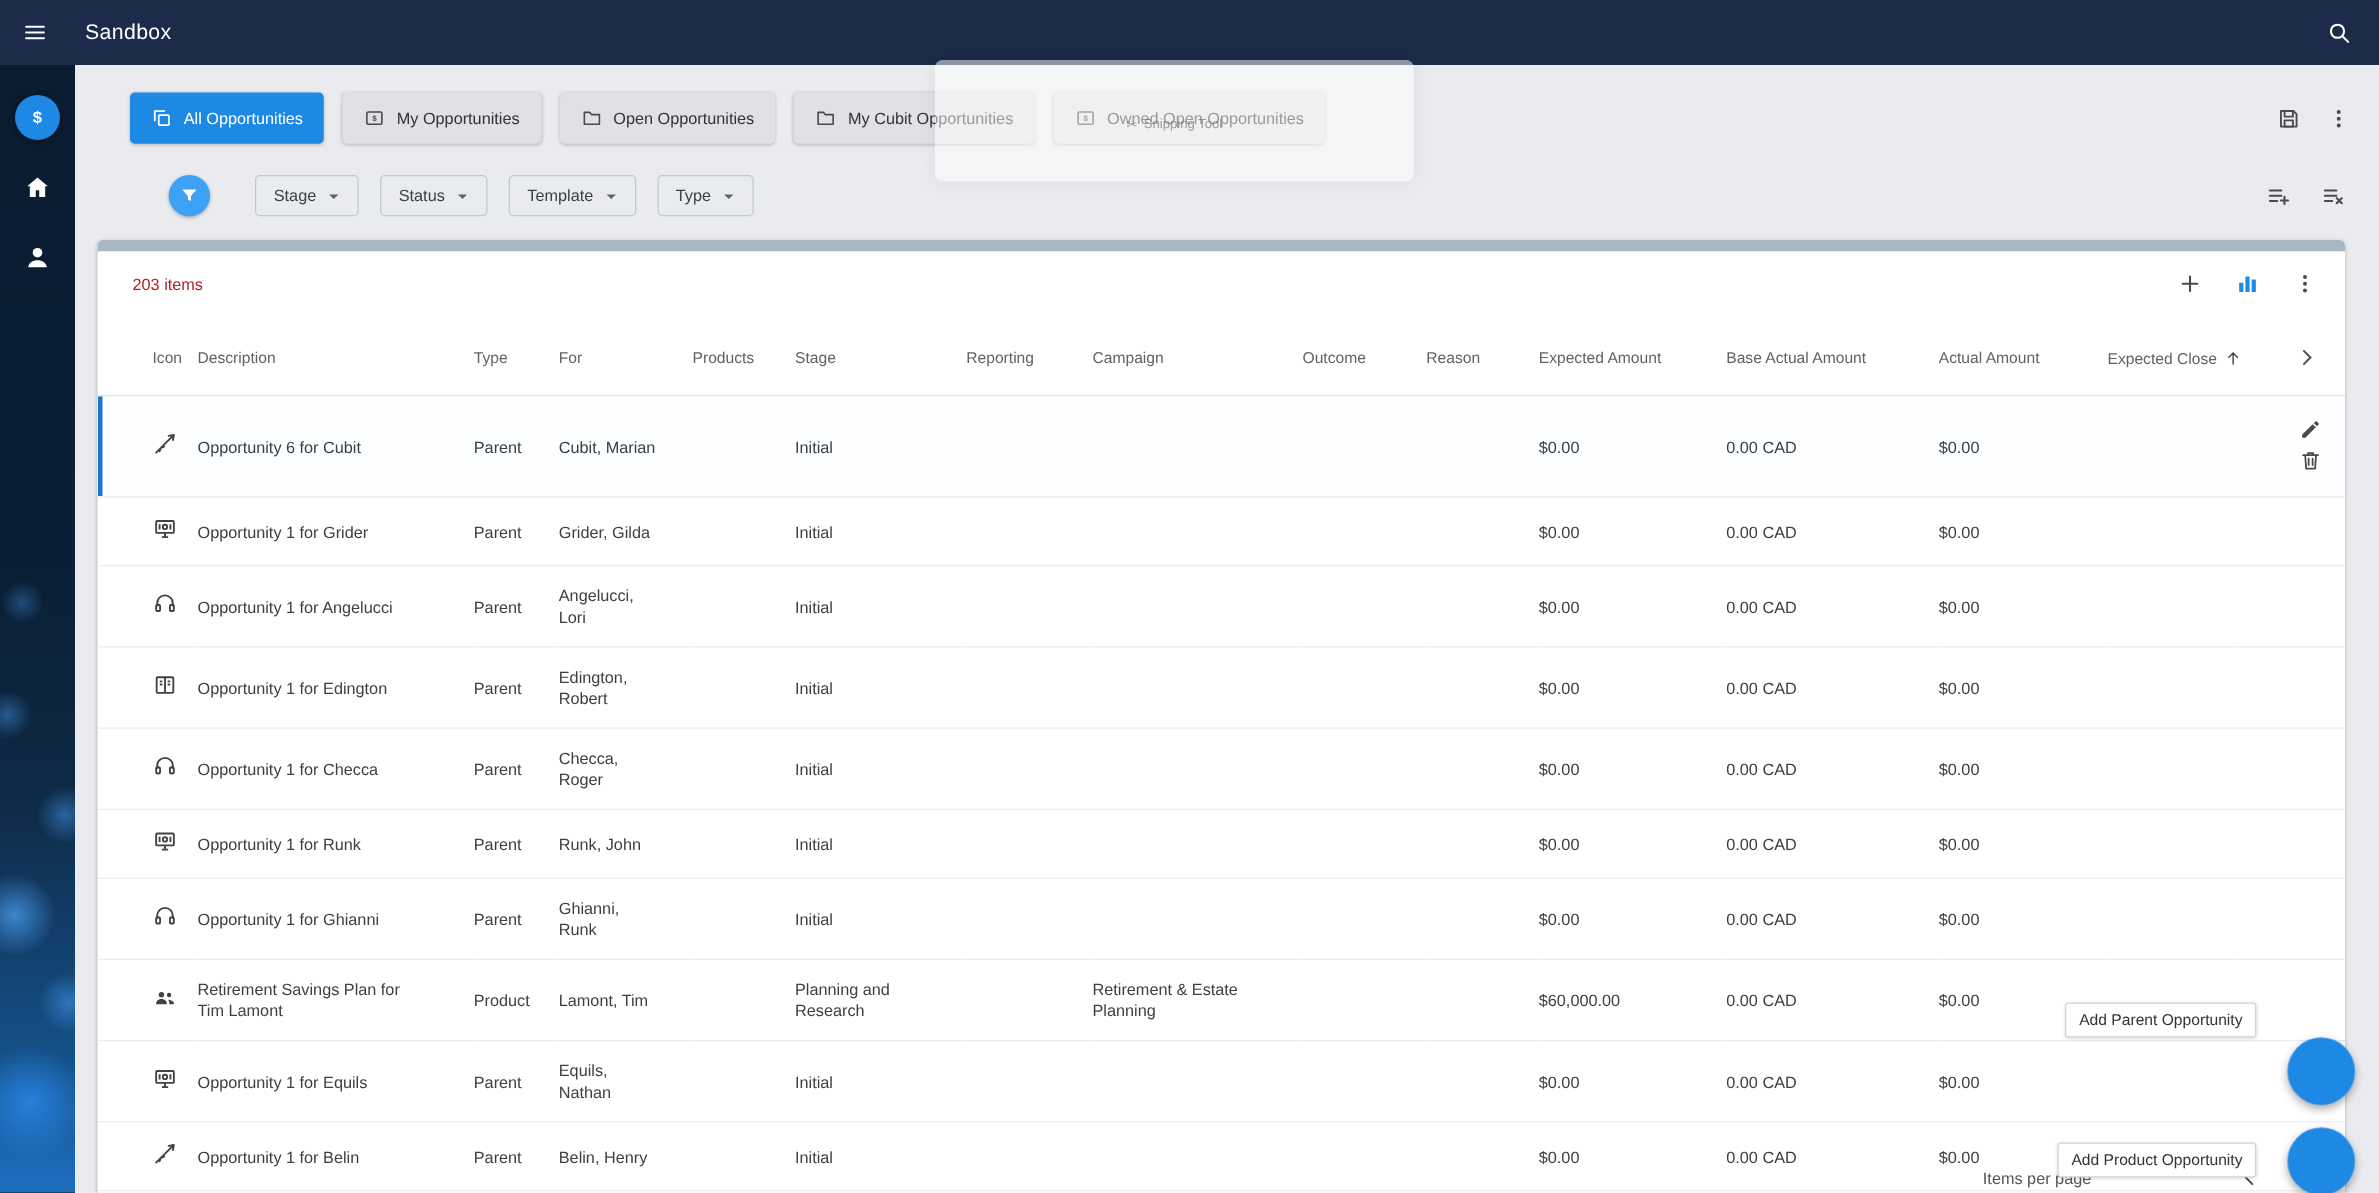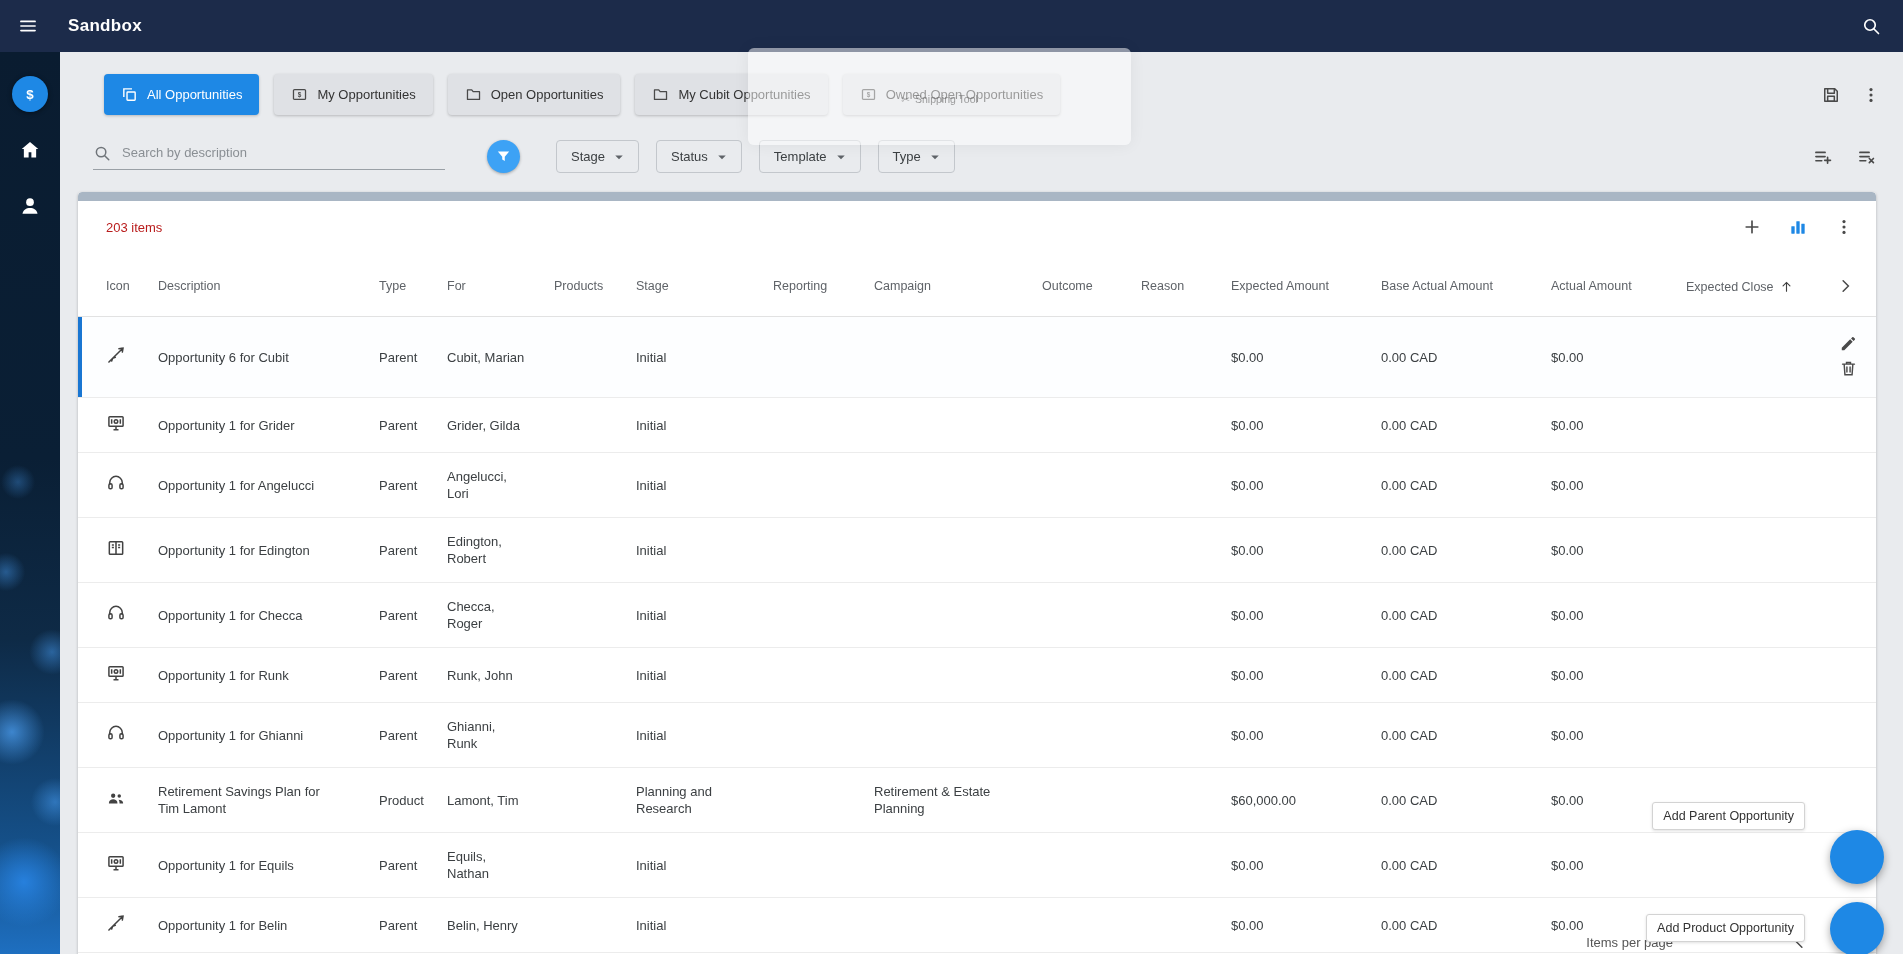--- a/index.html
+++ b/index.html
@@ -6,21 +6,21 @@
   html,body{width:1903px;height:954px;overflow:hidden;background:#e9ebee;font-family:"Liberation Sans",sans-serif;position:relative}
   button{font-family:"Liberation Sans",sans-serif;cursor:pointer}
   .icon{display:inline-flex;align-items:center;justify-content:center}
   .icon svg{width:20px;height:20px;display:block}
 
   
   .app-header{position:fixed;top:0;left:0;right:0;height:52px;background:#1c2b4a;display:flex;align-items:center;z-index:30;color:#fff}
   .iconbtn{background:none;border:none;display:inline-flex;align-items:center;justify-content:center;padding:6px;color:#4a4a4a}
   .app-header .iconbtn{color:#fff}
   .hamburger{margin-left:12px}
-  .app-title{font-size:17px;font-weight:700;margin-left:24px;letter-spacing:.3px}
+  .app-title{font-size:17px;font-weight:400;margin-left:24px;letter-spacing:.3px}
   .header-search{margin-left:auto;margin-right:16px}
 
   
   .sidebar{position:fixed;top:52px;left:0;bottom:0;width:60px;z-index:25;background-color:#081a2e;
     background-image:
       radial-gradient(circle 24px at 18px 430px, rgba(70,155,240,.35), rgba(70,155,240,0) 71%),
       radial-gradient(circle 27px at 6px 520px, rgba(70,155,240,.45), rgba(70,155,240,0) 71%),
       radial-gradient(circle 32px at 52px 600px, rgba(70,155,240,.5), rgba(70,155,240,0) 71%),
       radial-gradient(circle 46px at 12px 680px, rgba(80,165,250,.7), rgba(80,165,250,0) 71%),
       radial-gradient(circle 34px at 55px 750px, rgba(70,155,240,.55), rgba(70,155,240,0) 71%),
@@ -60,21 +60,21 @@
   .card{margin:19px 27px 0 18px;background:#fff;border-radius:4px;box-shadow:0 1px 3px rgba(0,0,0,.25);height:810px;overflow:hidden}
   .hscroll{height:9px;background:#a9b6c4;border-radius:4px 4px 0 0;cursor:pointer}
   .card-head{height:52px;display:flex;align-items:center;padding:0 16px 0 28px}
   .items-count{font-size:13px;color:#b91c1c}
   .card-head-actions{margin-left:auto;display:flex;gap:14px;align-items:center;color:#4a4a4a}
   .chart-btn{color:#1e88e5}
 
   table{width:100%;border-collapse:collapse;table-layout:fixed}
   th{font-size:12.5px;font-weight:400;color:#5f6368;text-align:left;padding:18px 8px 15px 0;white-space:nowrap;cursor:pointer}
   thead tr{border-bottom:1px solid #e2e2e2}
-  th:first-child,td:first-child{padding-left:28px}
+  th:first-child,td:first-child{padding-left:44px}
   td{font-size:13px;color:#3c4043;padding:15px 8px 15px 0;border-bottom:1px solid #ececec;vertical-align:middle;white-space:pre-line;line-height:17px}
   .row-icon{color:#424242}
   .row-icon svg{width:20px;height:20px}
   tr.selected td{background:#fdfeff}
   tr.selected td:first-child{box-shadow:inset 4px 0 0 #1976d2}
   td.act,th.act{text-align:right;padding-right:16px}
   .rowact{padding:2px 2px 2px 14px;color:#4a4a4a}
   .rowact svg{width:19px;height:19px}
   .sort{margin-left:5px;vertical-align:-3px;color:#3f3f3f}
   .sort svg{width:15px;height:15px}
@@ -208,29 +208,20 @@
               <circle cx="12" cy="5.5" r="1.9"></circle>
               <circle cx="12" cy="12" r="1.9"></circle>
               <circle cx="12" cy="18.5" r="1.9"></circle>
             </svg>
           </span>
         </button>
     </div>
   </div>
 
   <div class="filter-row">
-    <label class="search-box">
-      <span class="icon">
-          <svg viewBox="0 0 24 24" fill="none" stroke="currentColor" stroke-width="2" stroke-linecap="round">
-            <circle cx="10.8" cy="10.8" r="6.3"></circle>
-            <path d="M15.6 15.6L21 21"></path>
-          </svg>
-        </span>
-      <input placeholder="Search by description" style="">
-    </label>
     <button class="filter-fab">
         <span class="icon">
           <svg viewBox="0 0 24 24" fill="currentColor">
             <path d="M4 5h16l-6.2 7.4v5.8l-3.6-1.8v-4z"></path>
           </svg>
         </span>
       </button>
     <div class="chips">
         <button class="chip">
           <span>Stage</span>

